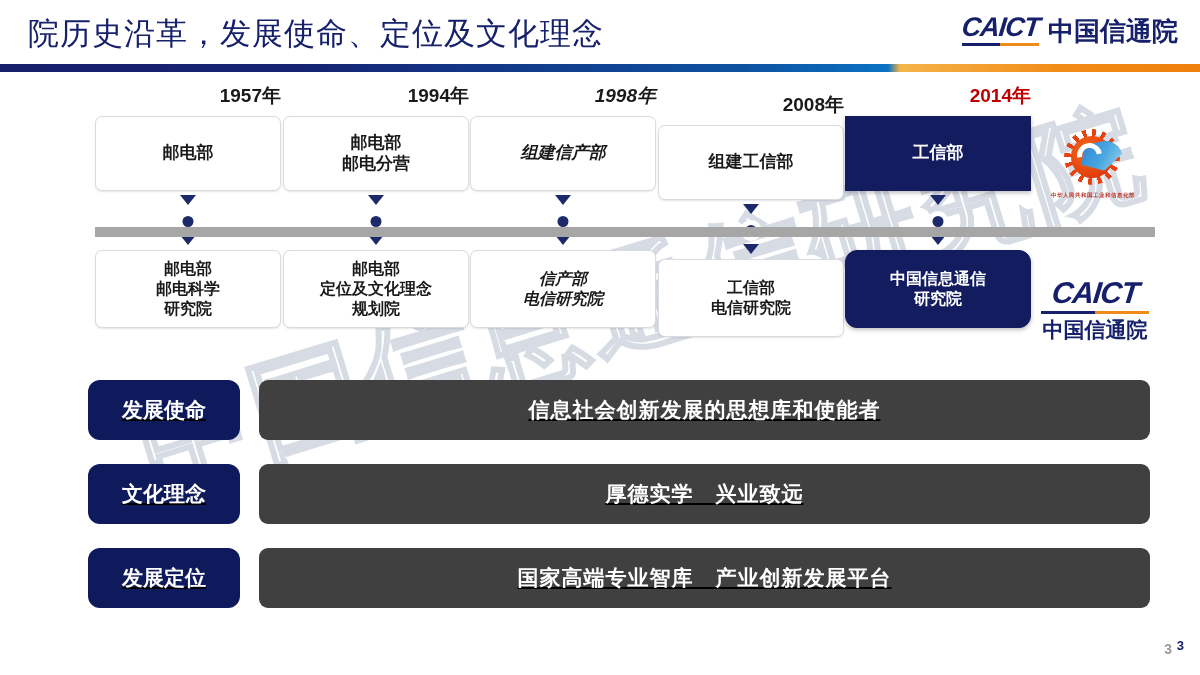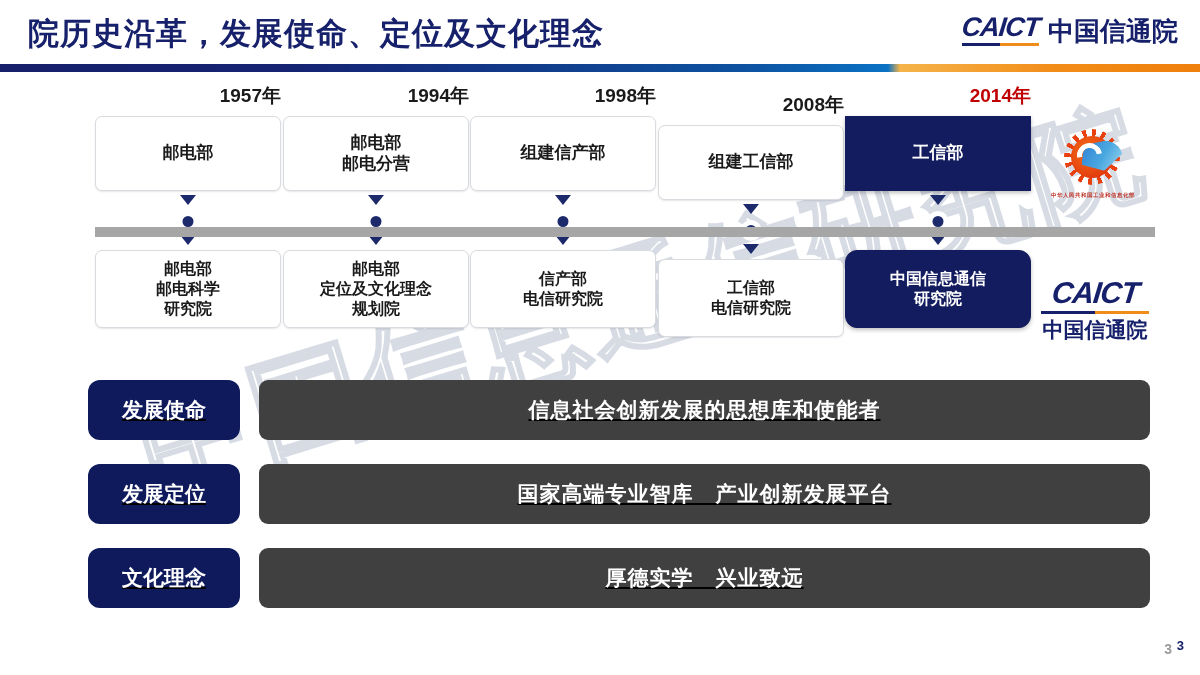--- a/index.html
+++ b/index.html
@@ -17,21 +17,21 @@
     overflow:hidden;
   }
 
   
   #header {
     position:absolute; left:0; top:0; width:1200px; height:62px;
     background:#ffffff;
   }
   #page-title {
     position:absolute; left:28px; top:13px;
-    font-size:31px; font-weight:bold; color:#16206b;
+    font-size:31px; font-weight:normal; color:#16206b;
     letter-spacing:1px; white-space:nowrap;
   }
   #brand-logo {
     position:absolute; right:22px; top:14px;
     display:flex; align-items:flex-end; gap:9px;
   }
   #brand-caict-wrap { position:relative; }
   #brand-caict {
     font-size:27px; font-weight:bold; color:#16206b;
     letter-spacing:-1px; line-height:1; font-style:italic;
@@ -274,21 +274,21 @@
         </div>
         <div class="arrow-down arrow-below"></div>
         <div class="tl-box-bot">
           <div>
             <div>邮电部</div>
             <div>定位及文化理念</div>
             <div>规划院</div>
           </div>
         </div>
       </div>
-      <div class="tl-col" style="left: 470px;">
+      <div class="tl-col" style="left: 470px; font-style: italic;">
         <div class="tl-year">1998年</div>
         <div class="tl-box-top">
           <div>
             <div>组建信产部</div>
           </div>
         </div>
         <div class="arrow-down arrow-top-gap"></div>
         <div class="tl-node">
           <div class="disc">
             <div class="dot"></div>
@@ -365,25 +365,25 @@
     <div id="caict2-cn">中国信通院</div>
   </div>
 
   <div id="panels">
 
   <div class="panel-row">
         <div class="panel-label">发展使命</div>
         <div class="panel-value">信息社会创新发展的思想库和使能者</div>
       </div>
       <div class="panel-row">
+        <div class="panel-label">文化理念</div>
+        <div class="panel-value">厚德实学　兴业致远</div>
+      </div>
+      <div class="panel-row">
         <div class="panel-label">发展定位</div>
         <div class="panel-value">国家高端专业智库　产业创新发展平台</div>
       </div>
-      <div class="panel-row">
-        <div class="panel-label">文化理念</div>
-        <div class="panel-value">厚德实学　兴业致远</div>
-      </div>
     </div>
 
   <div id="page-no-gray">3</div>
   <div id="page-no-navy">3</div>
 
 </div>
 
 </body></html>

